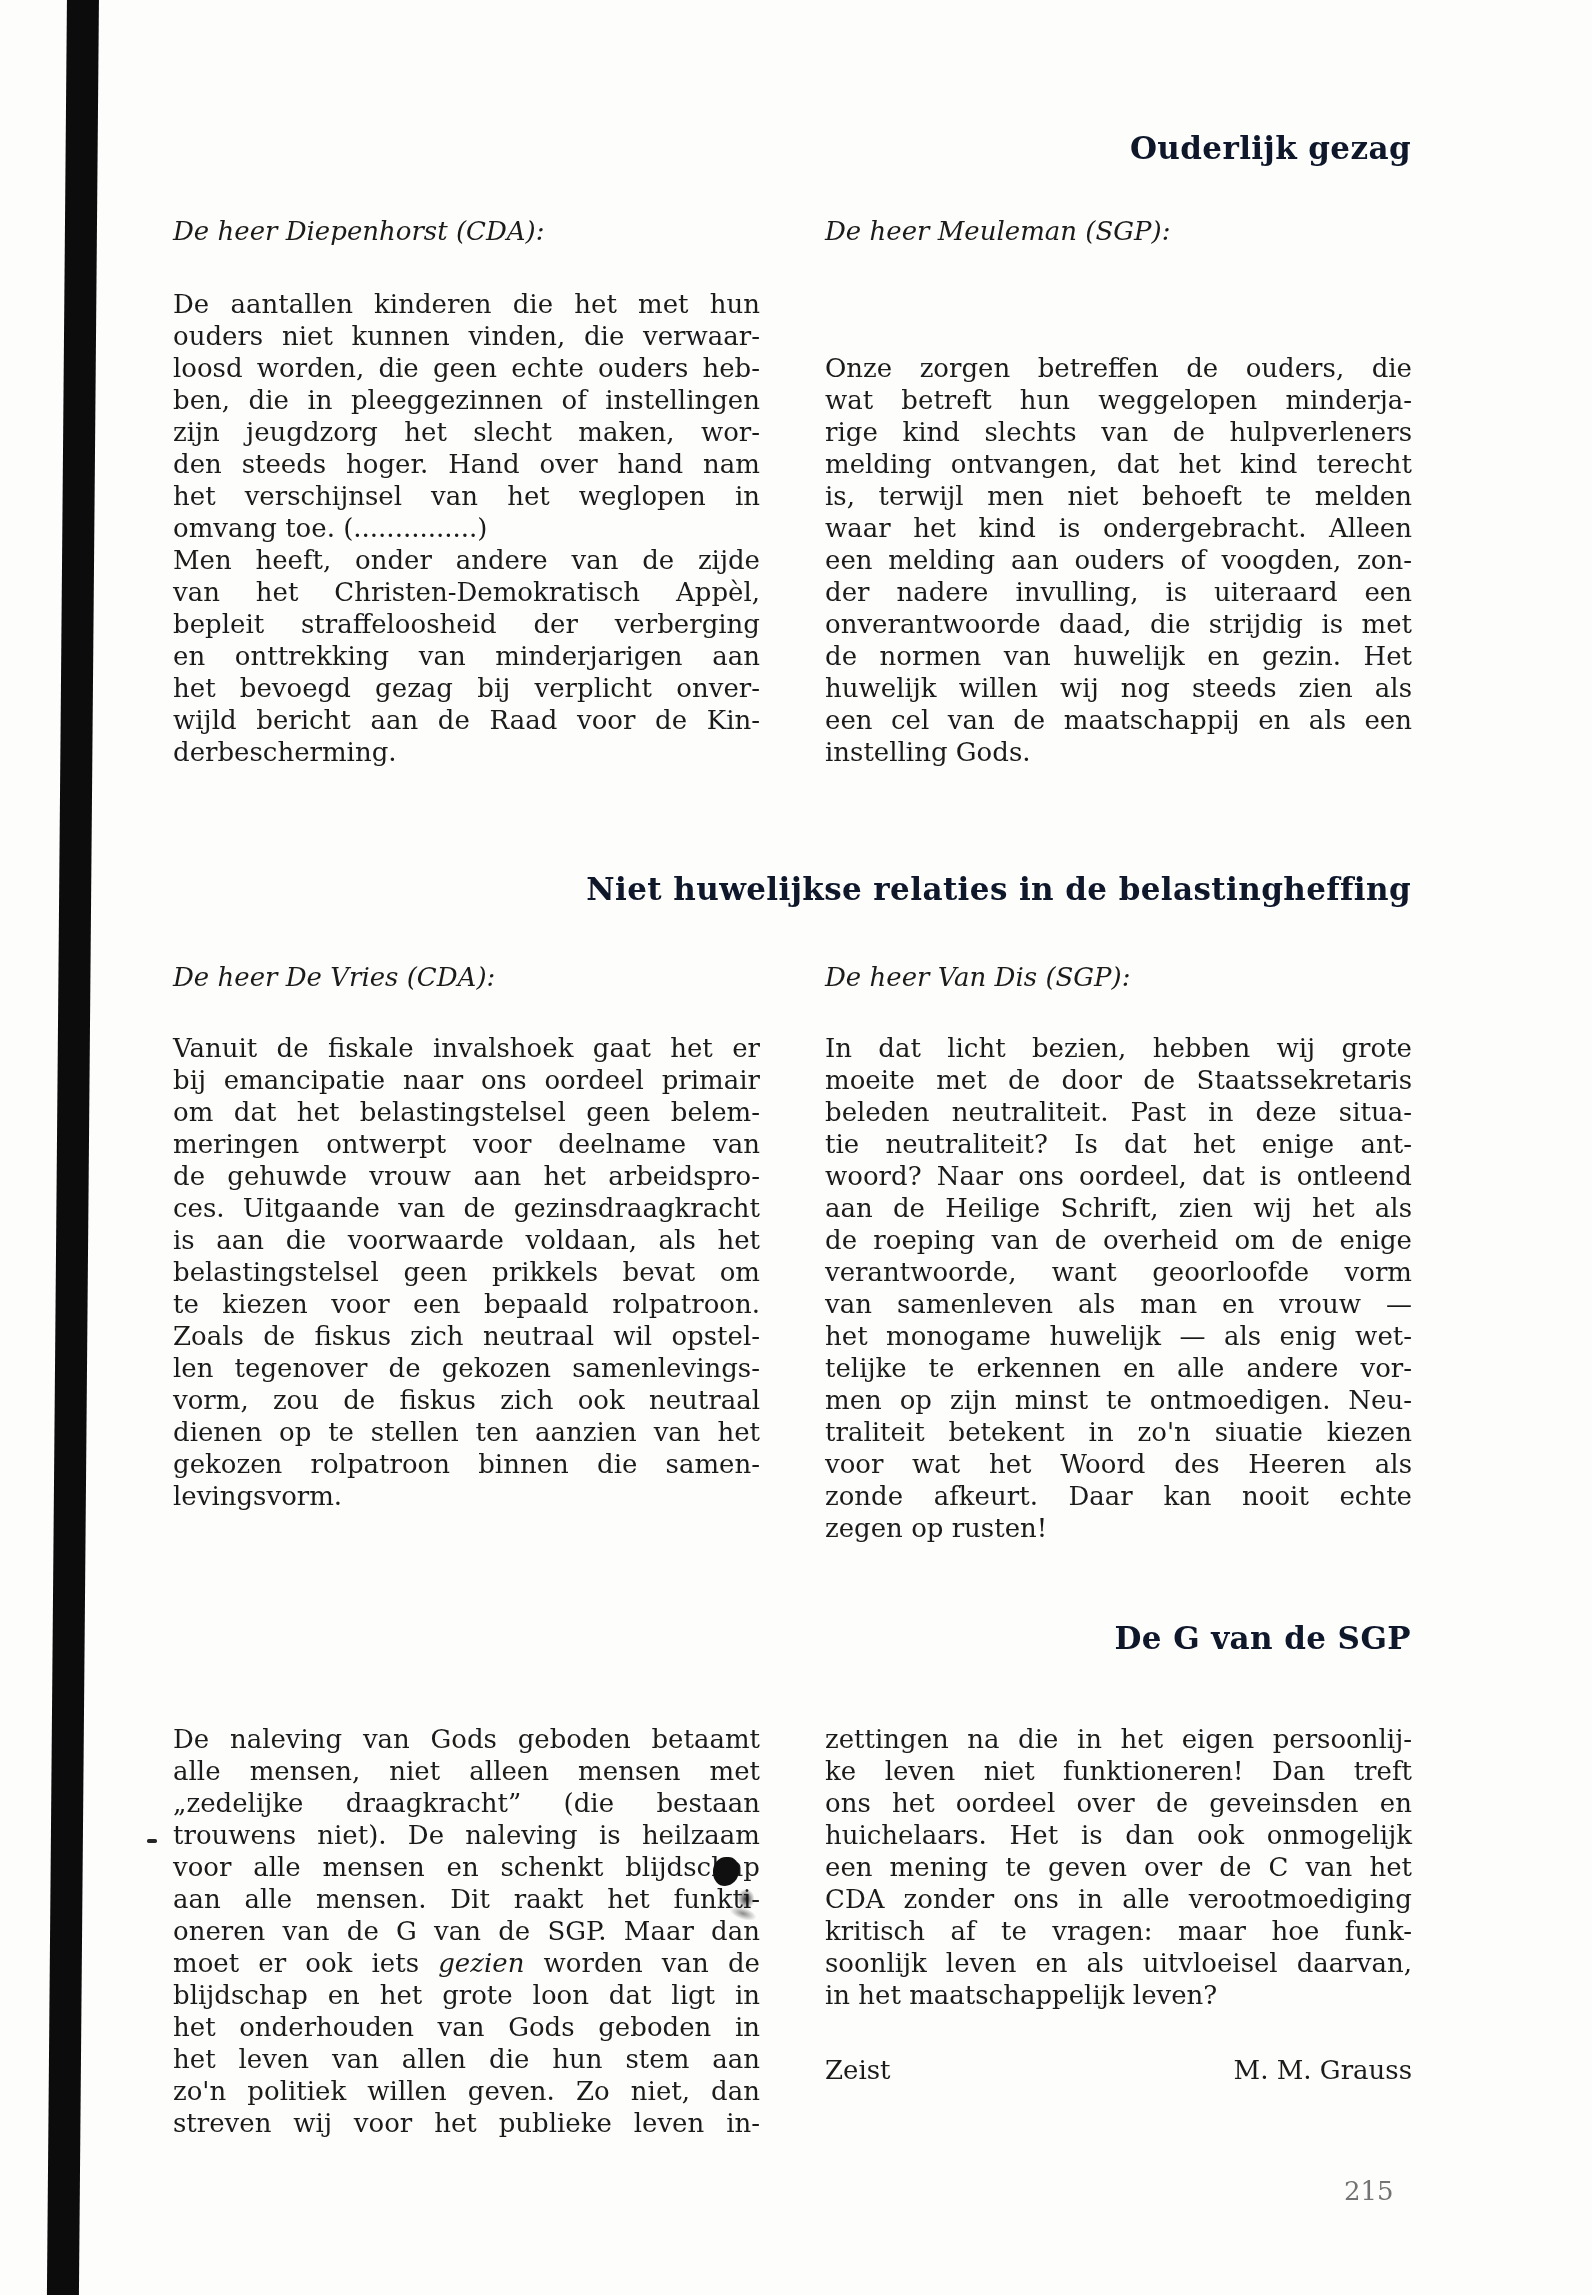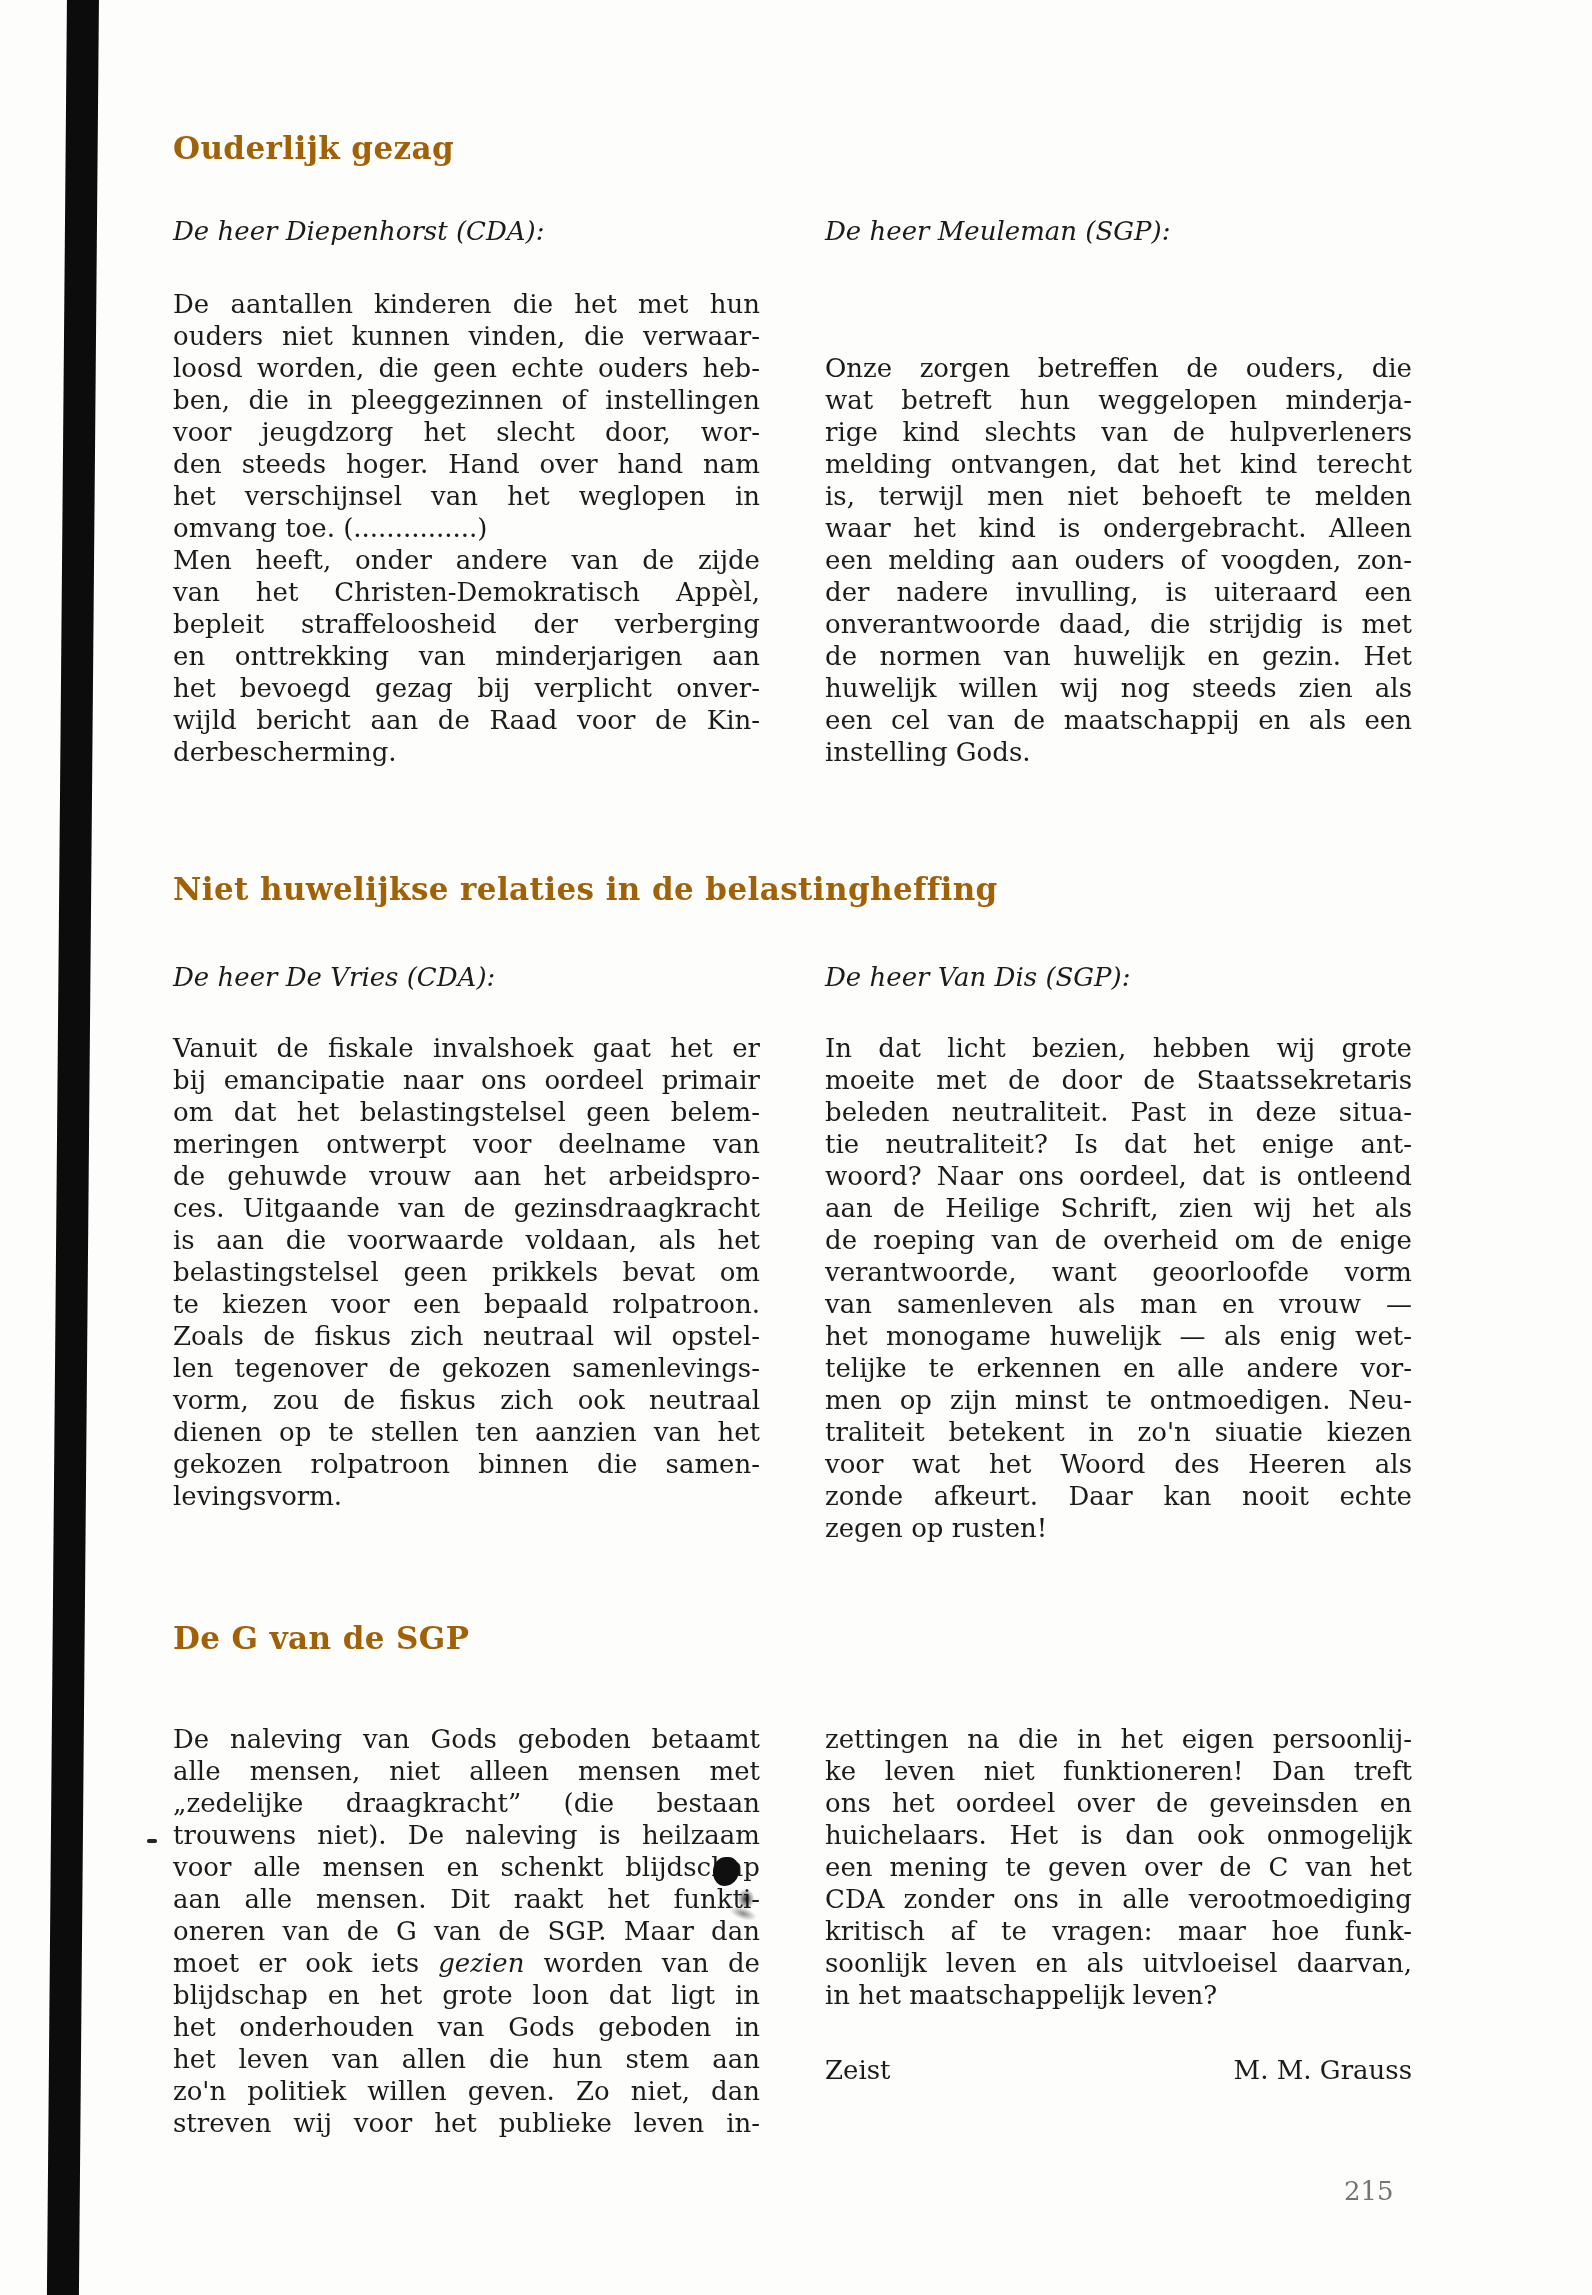--- a/index.html
+++ b/index.html
@@ -12,22 +12,22 @@
   
   .spine-bar{
     position:absolute;left:67px;top:-7px;width:32px;height:2321px;
     background:#0c0c0c;transform:rotate(0.5deg);transform-origin:top left;
   }
   section{position:absolute;left:173px;width:1238px;}
   .sec1{top:129px;}
   .sec2{top:870px;}
   .sec3{top:1619px;}
   .heading{
-    font-weight:bold;font-size:31px;line-height:38px;color:#a16207;
-    letter-spacing:0.4px;margin:0;
+    font-weight:bold;font-size:31px;line-height:38px;color:#0f172a;
+    letter-spacing:0.4px;margin:0;text-align:right;
   }
   .speakers-row,.columns-row{display:flex;gap:65px;}
   .speakers-row{position:absolute;left:0;}
   .sec1 .speakers-row{top:86px;}
   .sec2 .speakers-row{top:91px;}
   .columns-row{position:absolute;left:0;}
   .sec1 .columns-row{top:159px;align-items:flex-end;}
   .sec2 .columns-row{top:162px;}
   .sec3 .columns-row{top:104px;}
   .col{width:587px;}
@@ -75,21 +75,21 @@
   <div class="speakers-row">
     <div class="speaker">De heer Diepenhorst (CDA):</div>
     <div class="speaker">De heer Meuleman (SGP):</div>
   </div>
   <div class="columns-row">
     <div class="col">
         <div class="tl">De aantallen kinderen die het met hun</div>
         <div class="tl">ouders niet kunnen vinden, die verwaar-</div>
         <div class="tl">loosd worden, die geen echte ouders heb-</div>
         <div class="tl">ben, die in pleeggezinnen of instellingen</div>
-        <div class="tl">voor jeugdzorg het slecht door, wor-</div>
+        <div class="tl">zijn jeugdzorg het slecht maken, wor-</div>
         <div class="tl">den steeds hoger. Hand over hand nam</div>
         <div class="tl">het verschijnsel van het weglopen in</div>
         <div class="tl tl-last">omvang toe. (...............)</div>
         <div class="tl">Men heeft, onder andere van de zijde</div>
         <div class="tl">van het Christen-Demokratisch Appèl,</div>
         <div class="tl">bepleit straffeloosheid der verberging</div>
         <div class="tl">en onttrekking van minderjarigen aan</div>
         <div class="tl">het bevoegd gezag bij verplicht onver-</div>
         <div class="tl">wijld bericht aan de Raad voor de Kin-</div>
         <div class="tl tl-last">derbescherming.</div>

